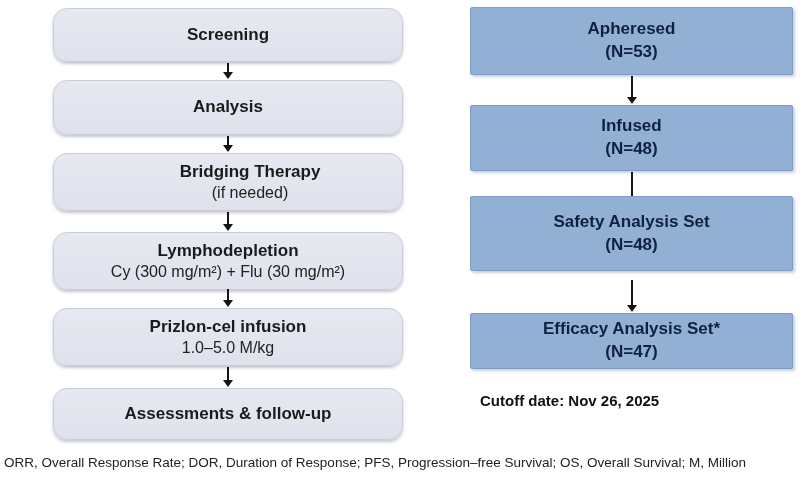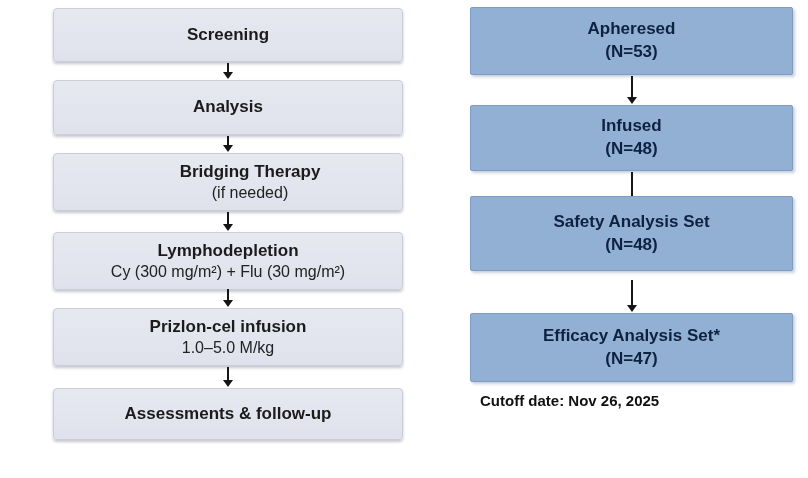--- a/index.html
+++ b/index.html
@@ -14,21 +14,21 @@
     background: #ffffff;
     overflow: hidden;
   }
   
   .gray-box {
     position: absolute;
     left: 53px;
     width: 350px;
     background: linear-gradient(180deg, #e7e9f1 0%, #dfe2ec 100%);
     border: 1px solid #c9cdd9;
-    border-radius: 4px;
+    border-radius: 14px;
     box-shadow: 0 2px 3px rgba(90, 95, 110, 0.35);
     display: flex;
     flex-direction: column;
     align-items: center;
     justify-content: center;
     text-align: center;
   }
   .gray-box .title {
     font-size: 17px;
     font-weight: bold;
@@ -184,20 +184,21 @@
 
   <div class="blue-box" style="top:196px;height:75px;">
     <div class="title">Safety Analysis Set</div>
     <div class="count">(N=48)</div>
   </div>
   <div class="arrow" style="left:626px;top:280px;height:32px;">
     <span class="arrow-line"></span>
     <span class="arrow-head"></span>
   </div>
 
-  <div class="blue-box" style="top:313px;height:69px;">
+  <div class="blue-box" style="top:313px;height:56px;">
     <div class="title">Efficacy Analysis Set*</div>
     <div class="count">(N=47)</div>
   </div>
 
   <div class="cutoff">Cutoff date: Nov 26, 2025</div>
+  <div class="abbrev">ORR, Overall Response Rate; DOR, Duration of Response; PFS, Progression–free Survival; OS, Overall Survival; M, Million</div>
 
 </div>
 
 </body></html>

